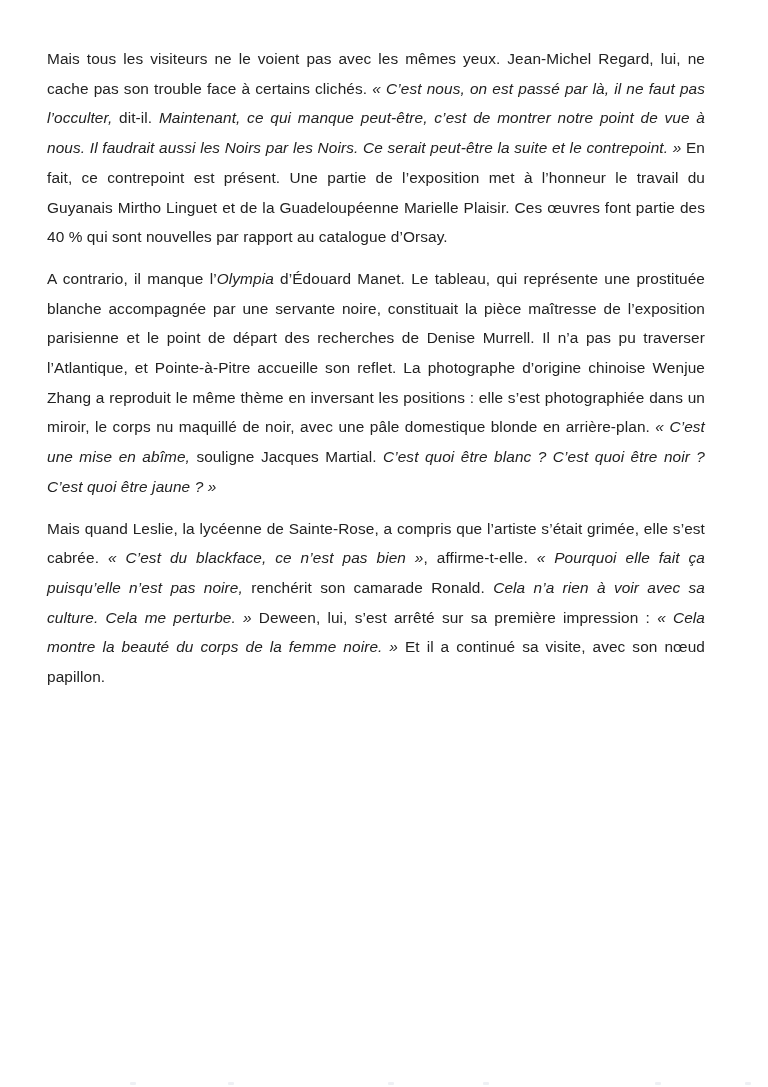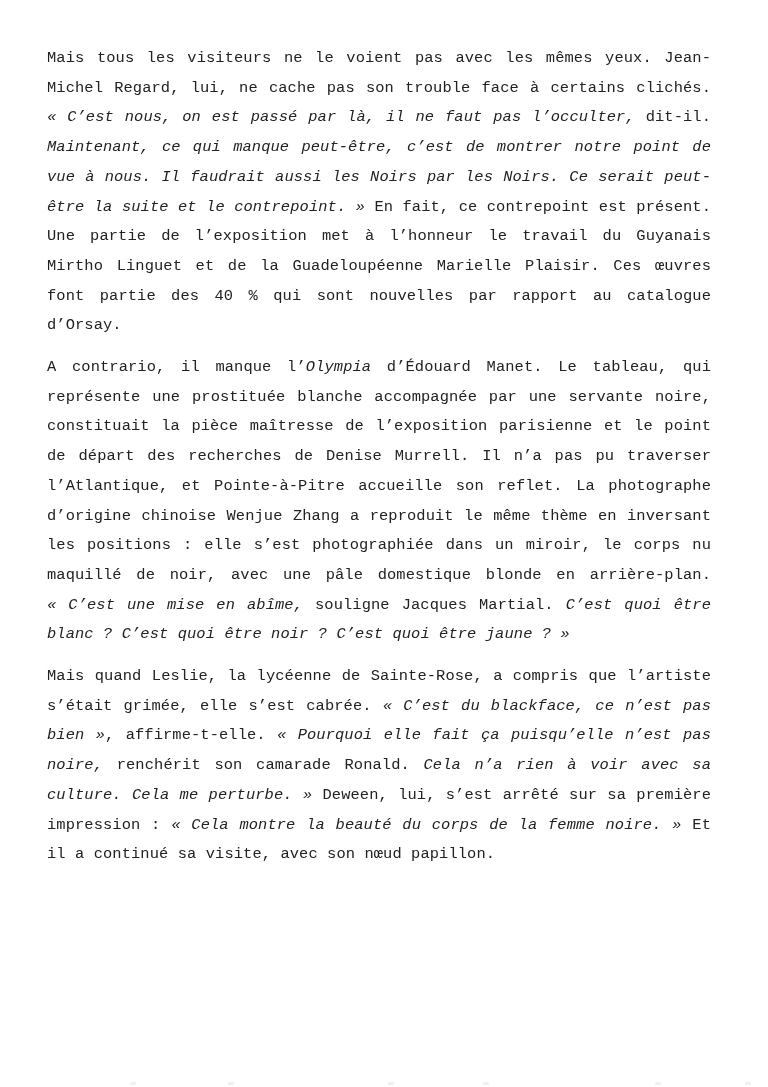--- a/index.html
+++ b/index.html
@@ -24,23 +24,22 @@
     left: 47px;
     top: 44px;
     width: 676px;
     color: #222222;
     font-size: 15.4px;
     line-height: 29.7px;
     text-align: justify;
     letter-spacing: 0.1px;
   }
   .para {
-    margin: 0 12px 12px 0;
+    margin: 0 18px 12px 0;
     padding: 0;
-    font-family: Liberation Mono, monospace;
   }
   .para span.i {
     font-style: italic;
   }
   .artifact-dot {
     position: absolute;
     width: 6px;
     height: 3px;
     border-radius: 1px;
   }

